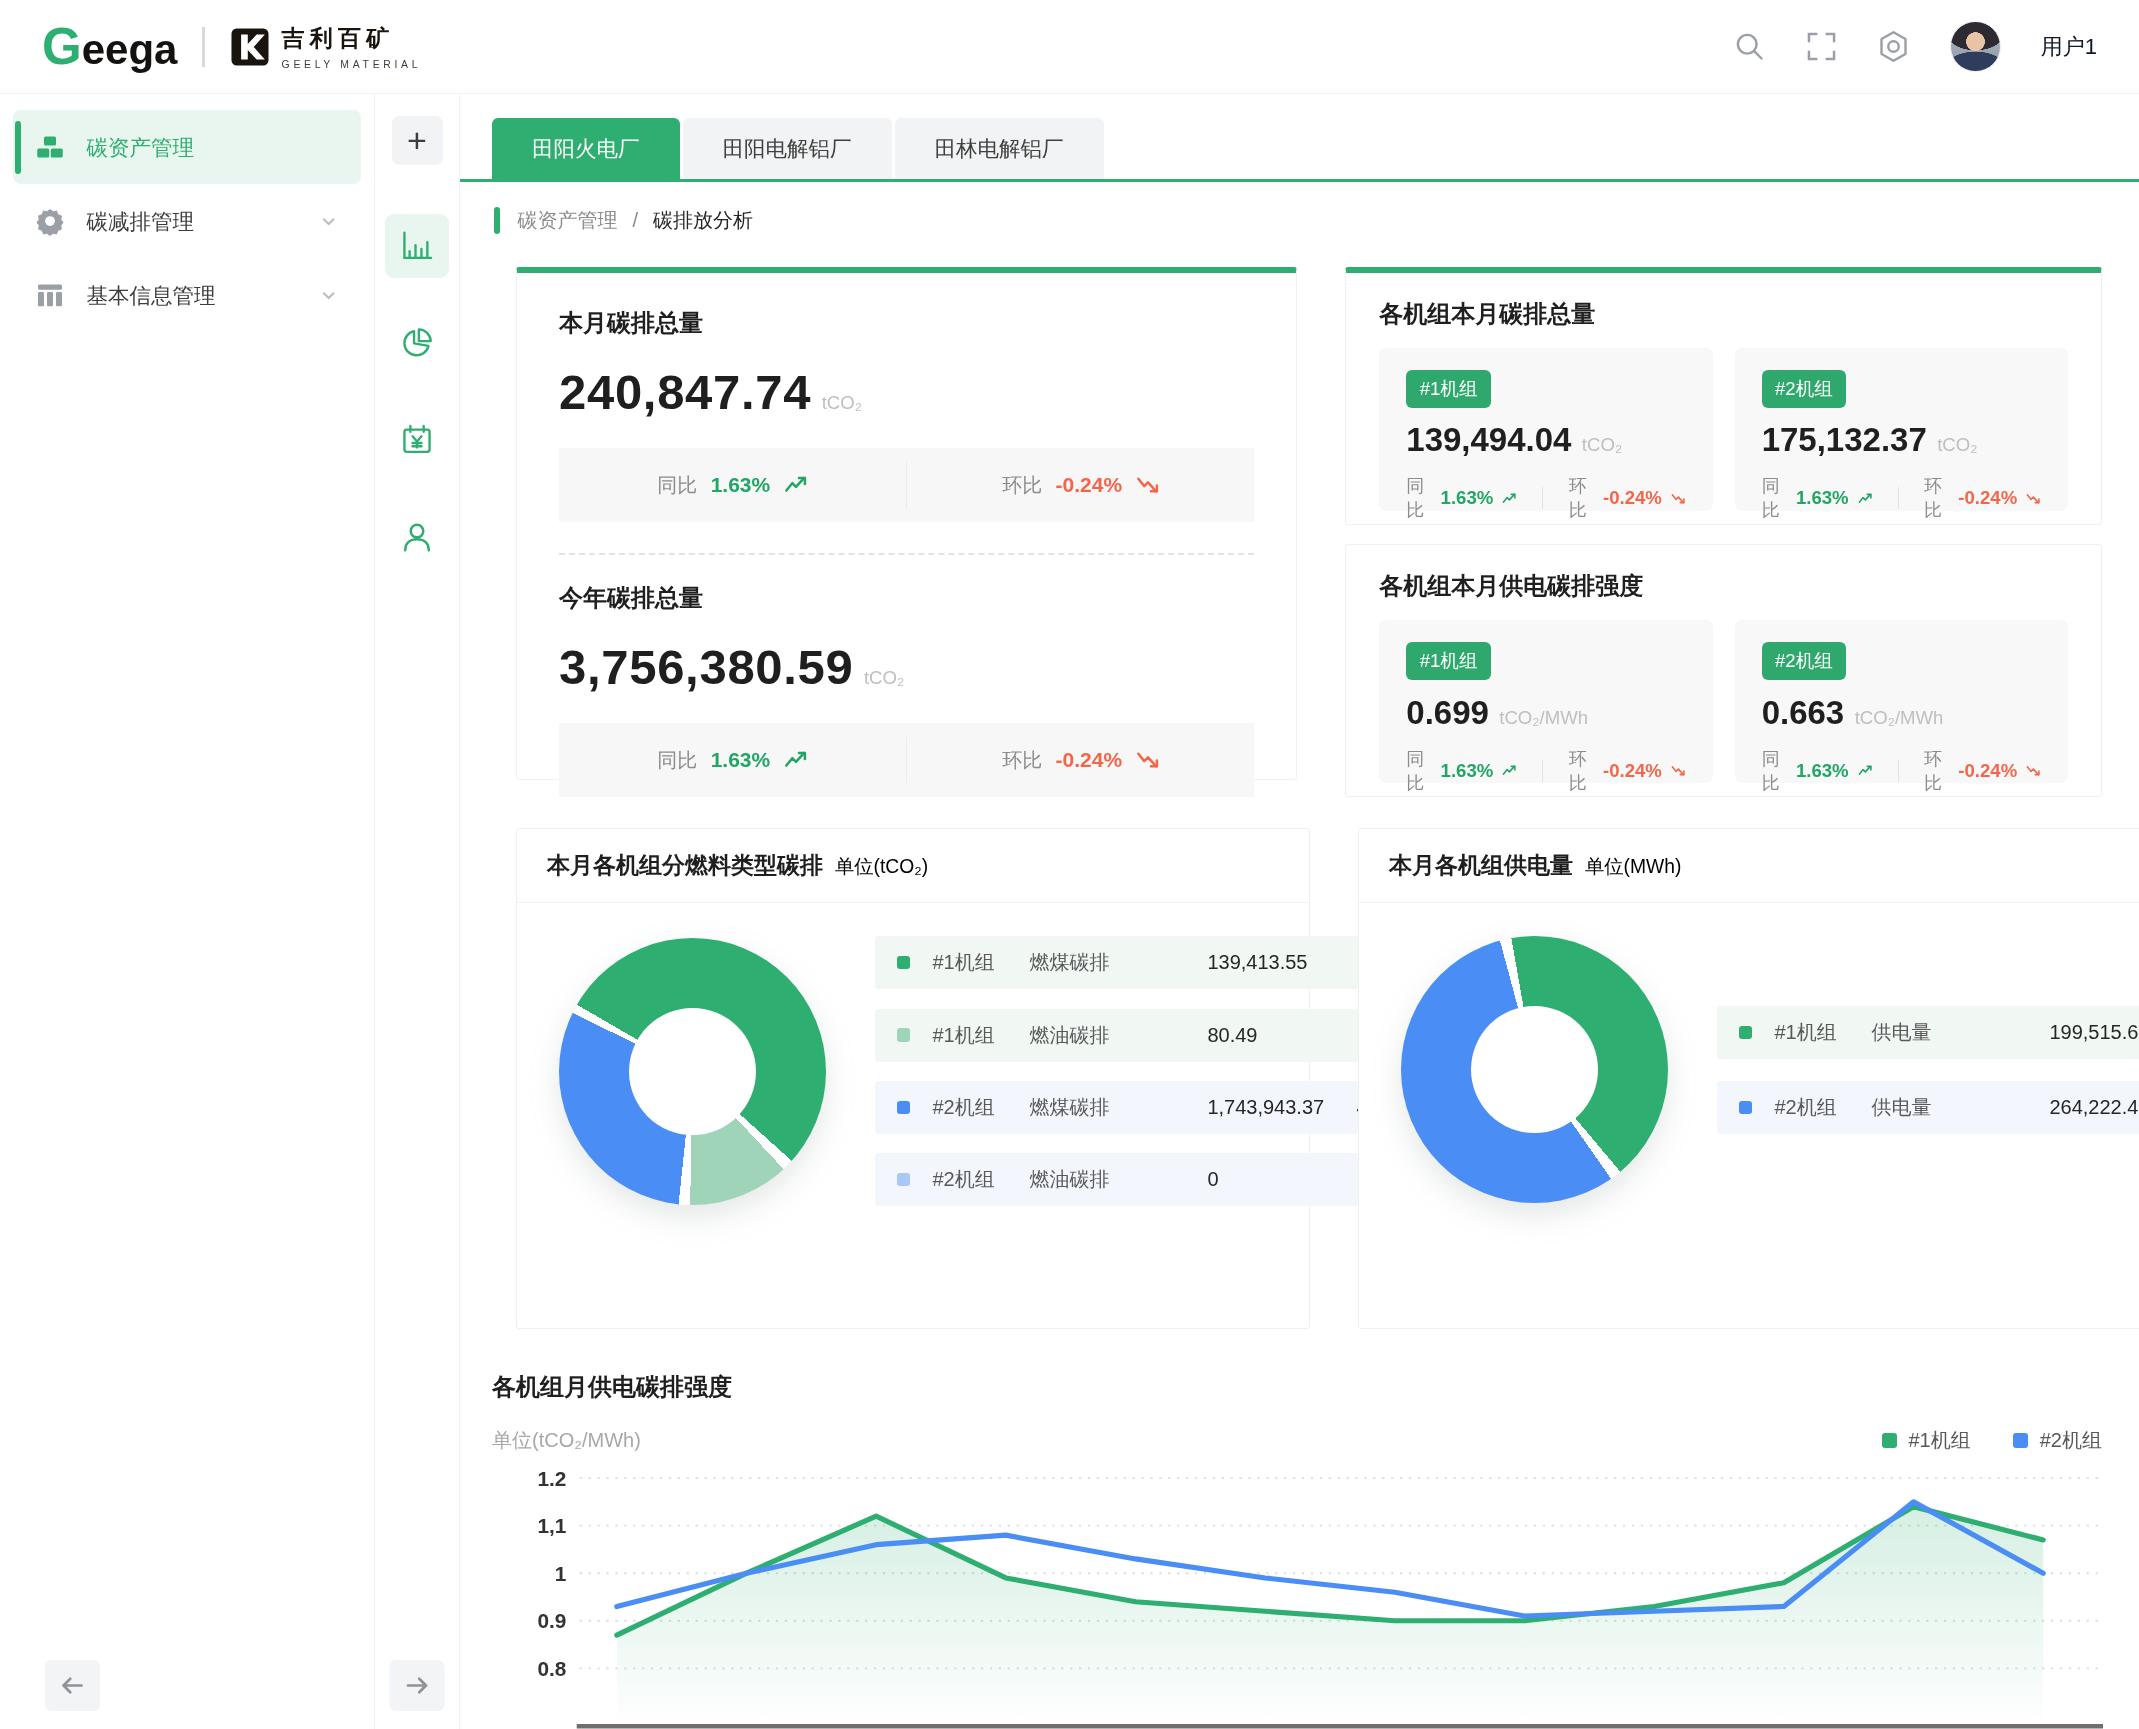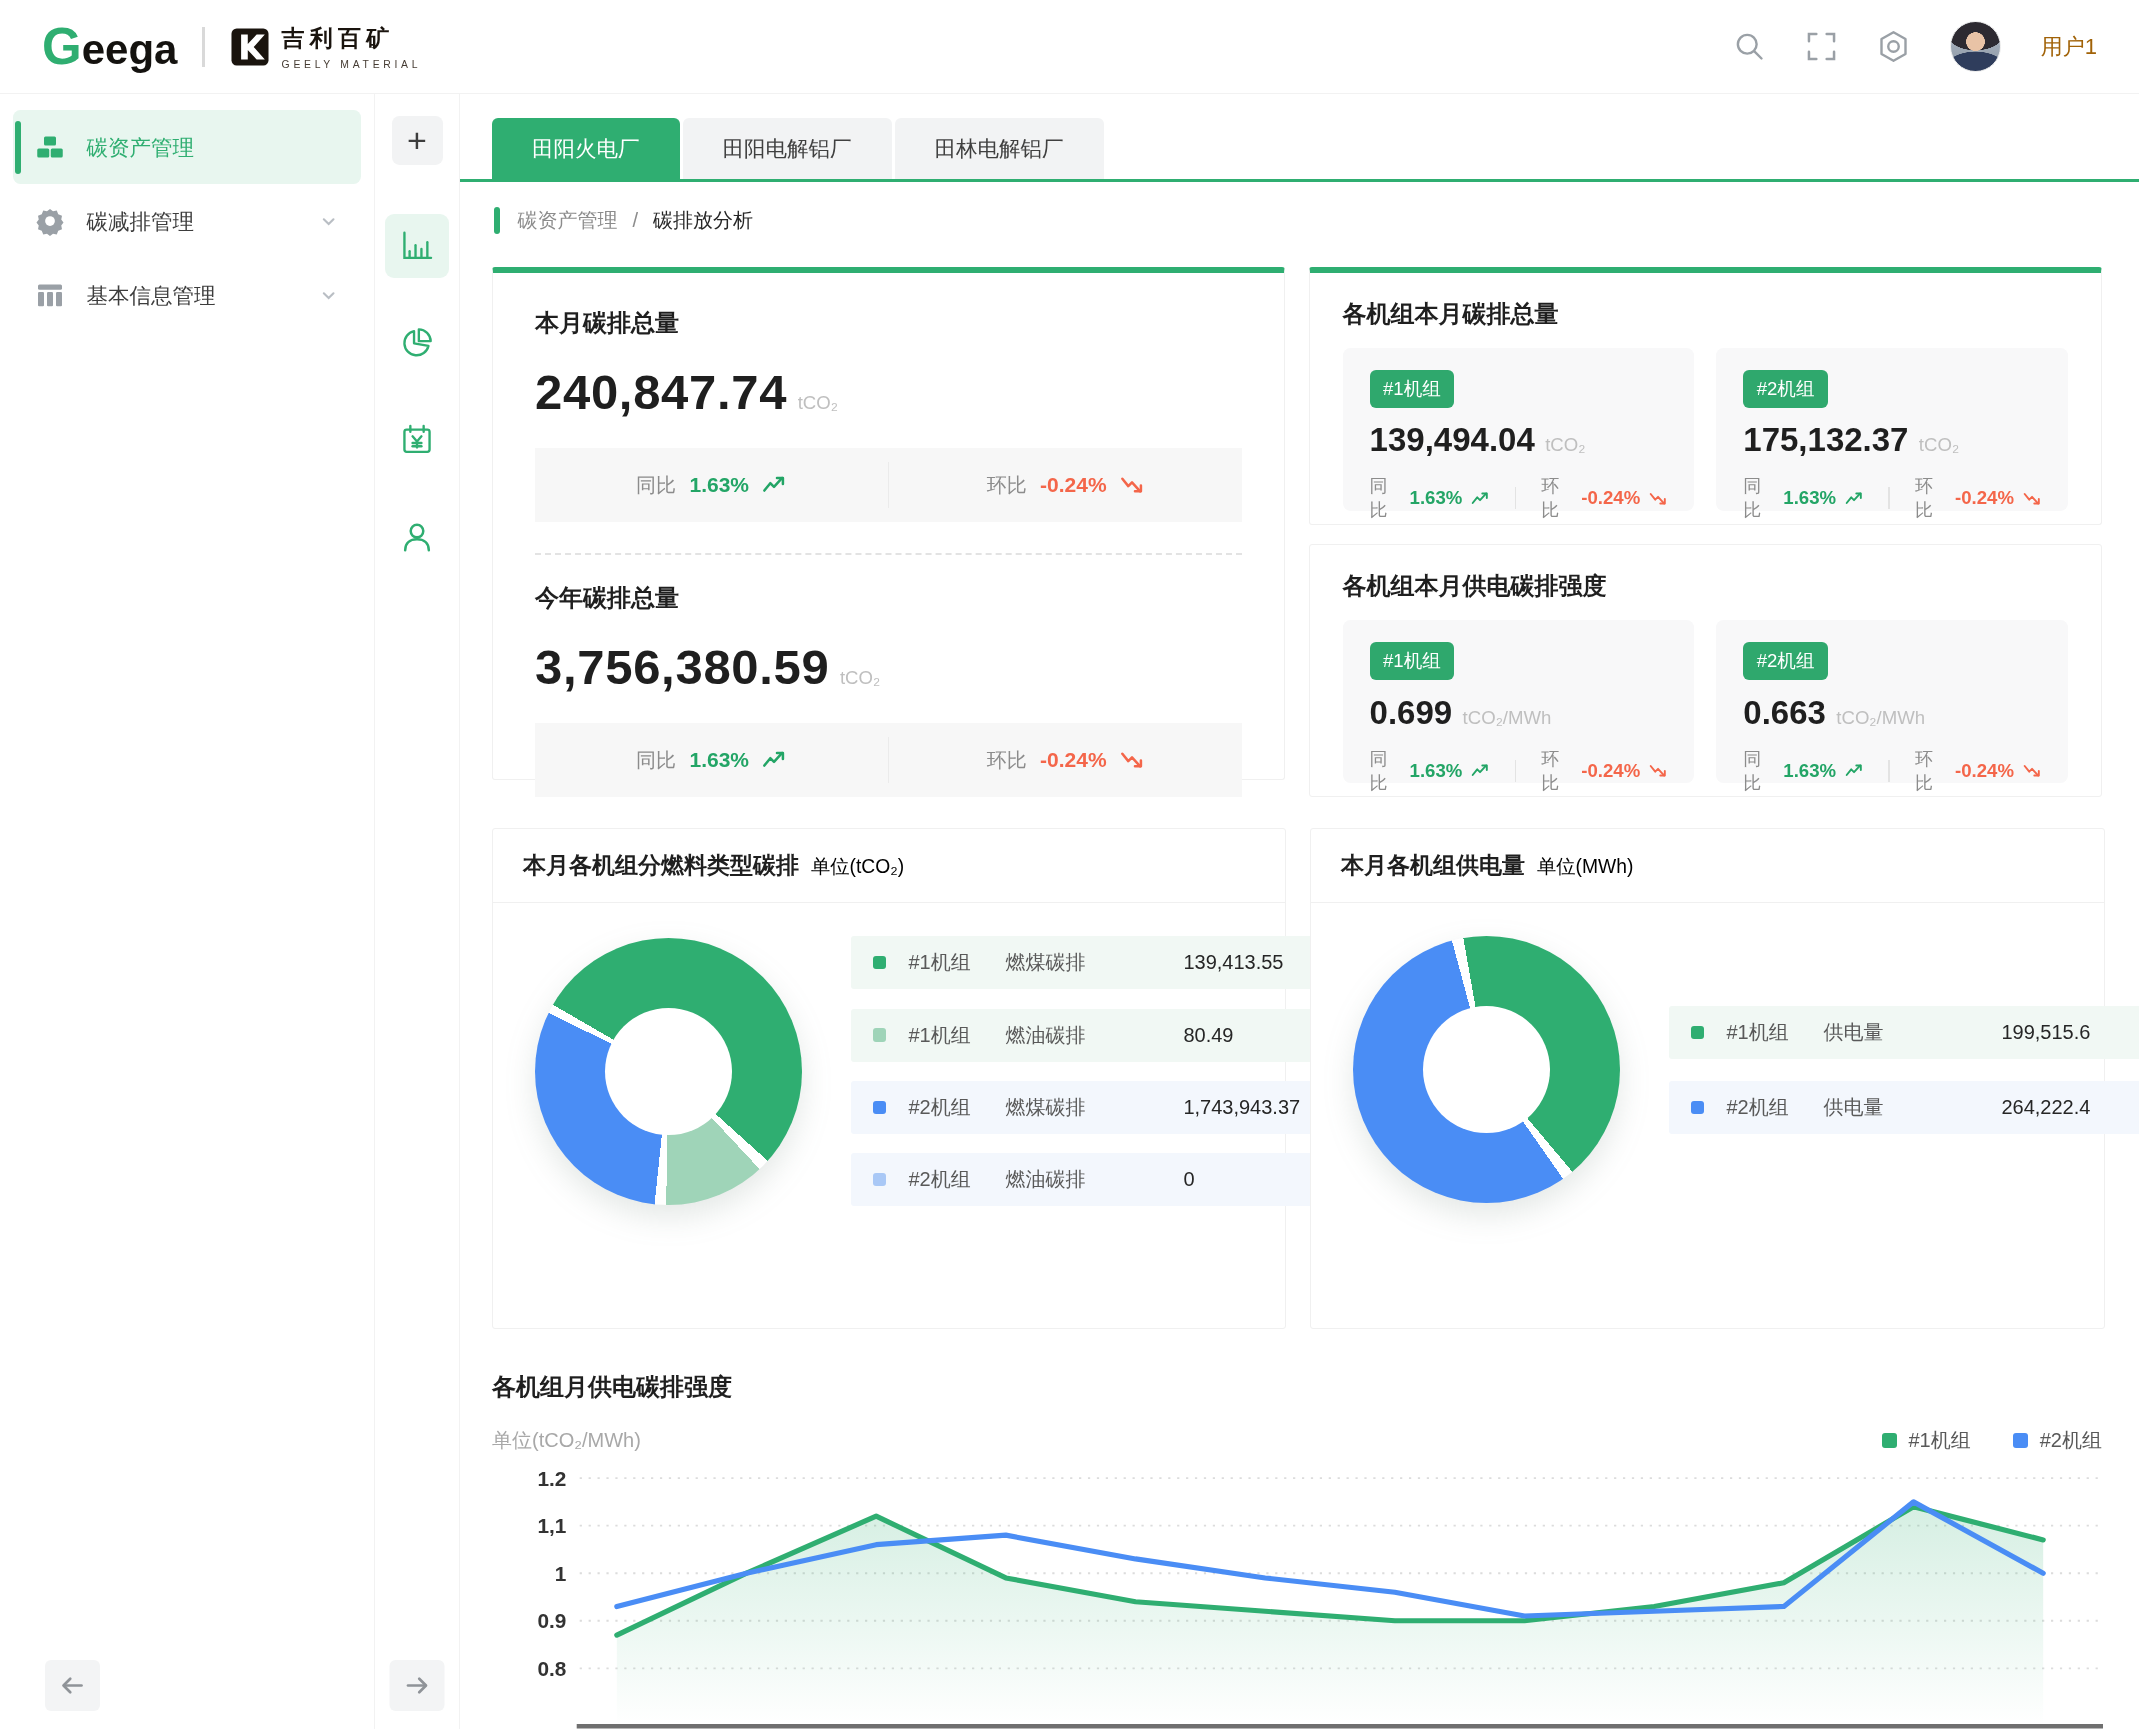--- a/index.html
+++ b/index.html
@@ -17,21 +17,21 @@
   .gm-cn { font-size:23px; font-weight:700; color:#1a140e; letter-spacing:5.2px; }
   .gm-en { font-size:10.4px; color:#453b32; letter-spacing:3.7px; margin-top:5px; }
   .top-right { margin-left:auto; display:flex; align-items:center; gap:40px; }
   .tr-icon { color:#9aa0a6; cursor:pointer; }
   .avatar { width:51px; height:51px; border-radius:50%; border:1.5px solid #ececec;
     background:
       radial-gradient(circle at 50% 40%, #e9c3a6 0 24%, rgba(233,195,166,0) 25%),
       radial-gradient(ellipse 58% 34% at 50% 24%, #2d2a31 0 98%, rgba(45,42,49,0) 100%),
       radial-gradient(ellipse 70% 46% at 50% 106%, #2f3d5c 0 98%, rgba(47,61,92,0) 100%),
       linear-gradient(#b3bcc6,#8b96a4); }
-  .username { font-size:22px; color:#a16207; }
+  .username { font-size:22px; color:#0f172a; }
 
   
   .sidebar { position:absolute; top:94px; left:0; bottom:0; width:375px; border-right:1.5px solid #f2f2f2; background:#fff; padding-top:16.3px; }
   .menu-item { height:74px; margin:0 13.4px; display:flex; align-items:center; padding:0 22px; border-radius:7.4px; position:relative; color:#3d3d3d; cursor:pointer; }
   .menu-item .mi-icon { width:30px; height:30px; margin-right:21px; flex:none; color:#9aa0a6; }
   .menu-item .mi-label { font-size:21.5px; }
   .menu-item .chev { margin-left:auto; color:#b9bec4; }
   .menu-item.active { background:#e8f6ef; color:#2fae71; }
   .menu-item.active .mi-icon { color:#2fae71; }
   .menu-item.active::before { content:""; position:absolute; left:1.5px; top:14%; height:72%; width:6px; border-radius:3.7px; background:#2fae71; }
@@ -50,21 +50,21 @@
   .tabs { display:flex; gap:3px; }
   .tab { height:61px; padding:0 40px; display:flex; align-items:center; font-size:21.5px; color:#404040; background:#f2f3f4; border-radius:6px 6px 0 0; cursor:pointer; }
   .tab.active { background:#2fae71; color:#fff; }
   .tabs-underline { height:3px; background:#2fae71; margin:0 -37px 0 -32px; }
   .breadcrumb { display:flex; align-items:center; margin:25px 0 0 1.5px; font-size:20px; }
   .bc-bar { width:6px; height:27px; border-radius:3px; background:#2fae71; margin-right:18px; }
   .bc-parent { color:#8c8c8c; cursor:pointer; }
   .bc-sep { color:#8c8c8c; margin:0 15px; }
   .bc-cur { color:#262626; }
 
-  .card { background:#fff; border:1.5px solid #f0f0f0; border-radius:3px; }
+  .card { background:#fff; border:1.5px solid #f0f0f0; border-radius:3px;margin-left:24px; }
   .green-top { border-top:6px solid #2fae71; }
 
   .row1 { display:flex; gap:24px; margin-top:33px; }
   .sum-card { width:794px; height:513px; padding:34px 42px 0; }
   .sec-title { font-size:24px; font-weight:700; color:#1f1f1f; }
   .big-number { margin-top:25px; font-size:49px; font-weight:700; color:#1f1f1f; letter-spacing:0.7px; }
   .big-number .unit, .sub-num .unit { font-size:18.6px; color:#bfbfbf; font-weight:400; margin-left:10.4px; letter-spacing:0; }
   .sum-strip { margin-top:28px; height:74px; background:#f7f7f7; display:flex; align-items:center; }
   .strip-cell { flex:1; display:flex; align-items:center; justify-content:center; gap:13.4px; font-size:20px; color:#8c8c8c; }
   .strip-div { width:1.5px; height:46px; background:#ebebeb; }

